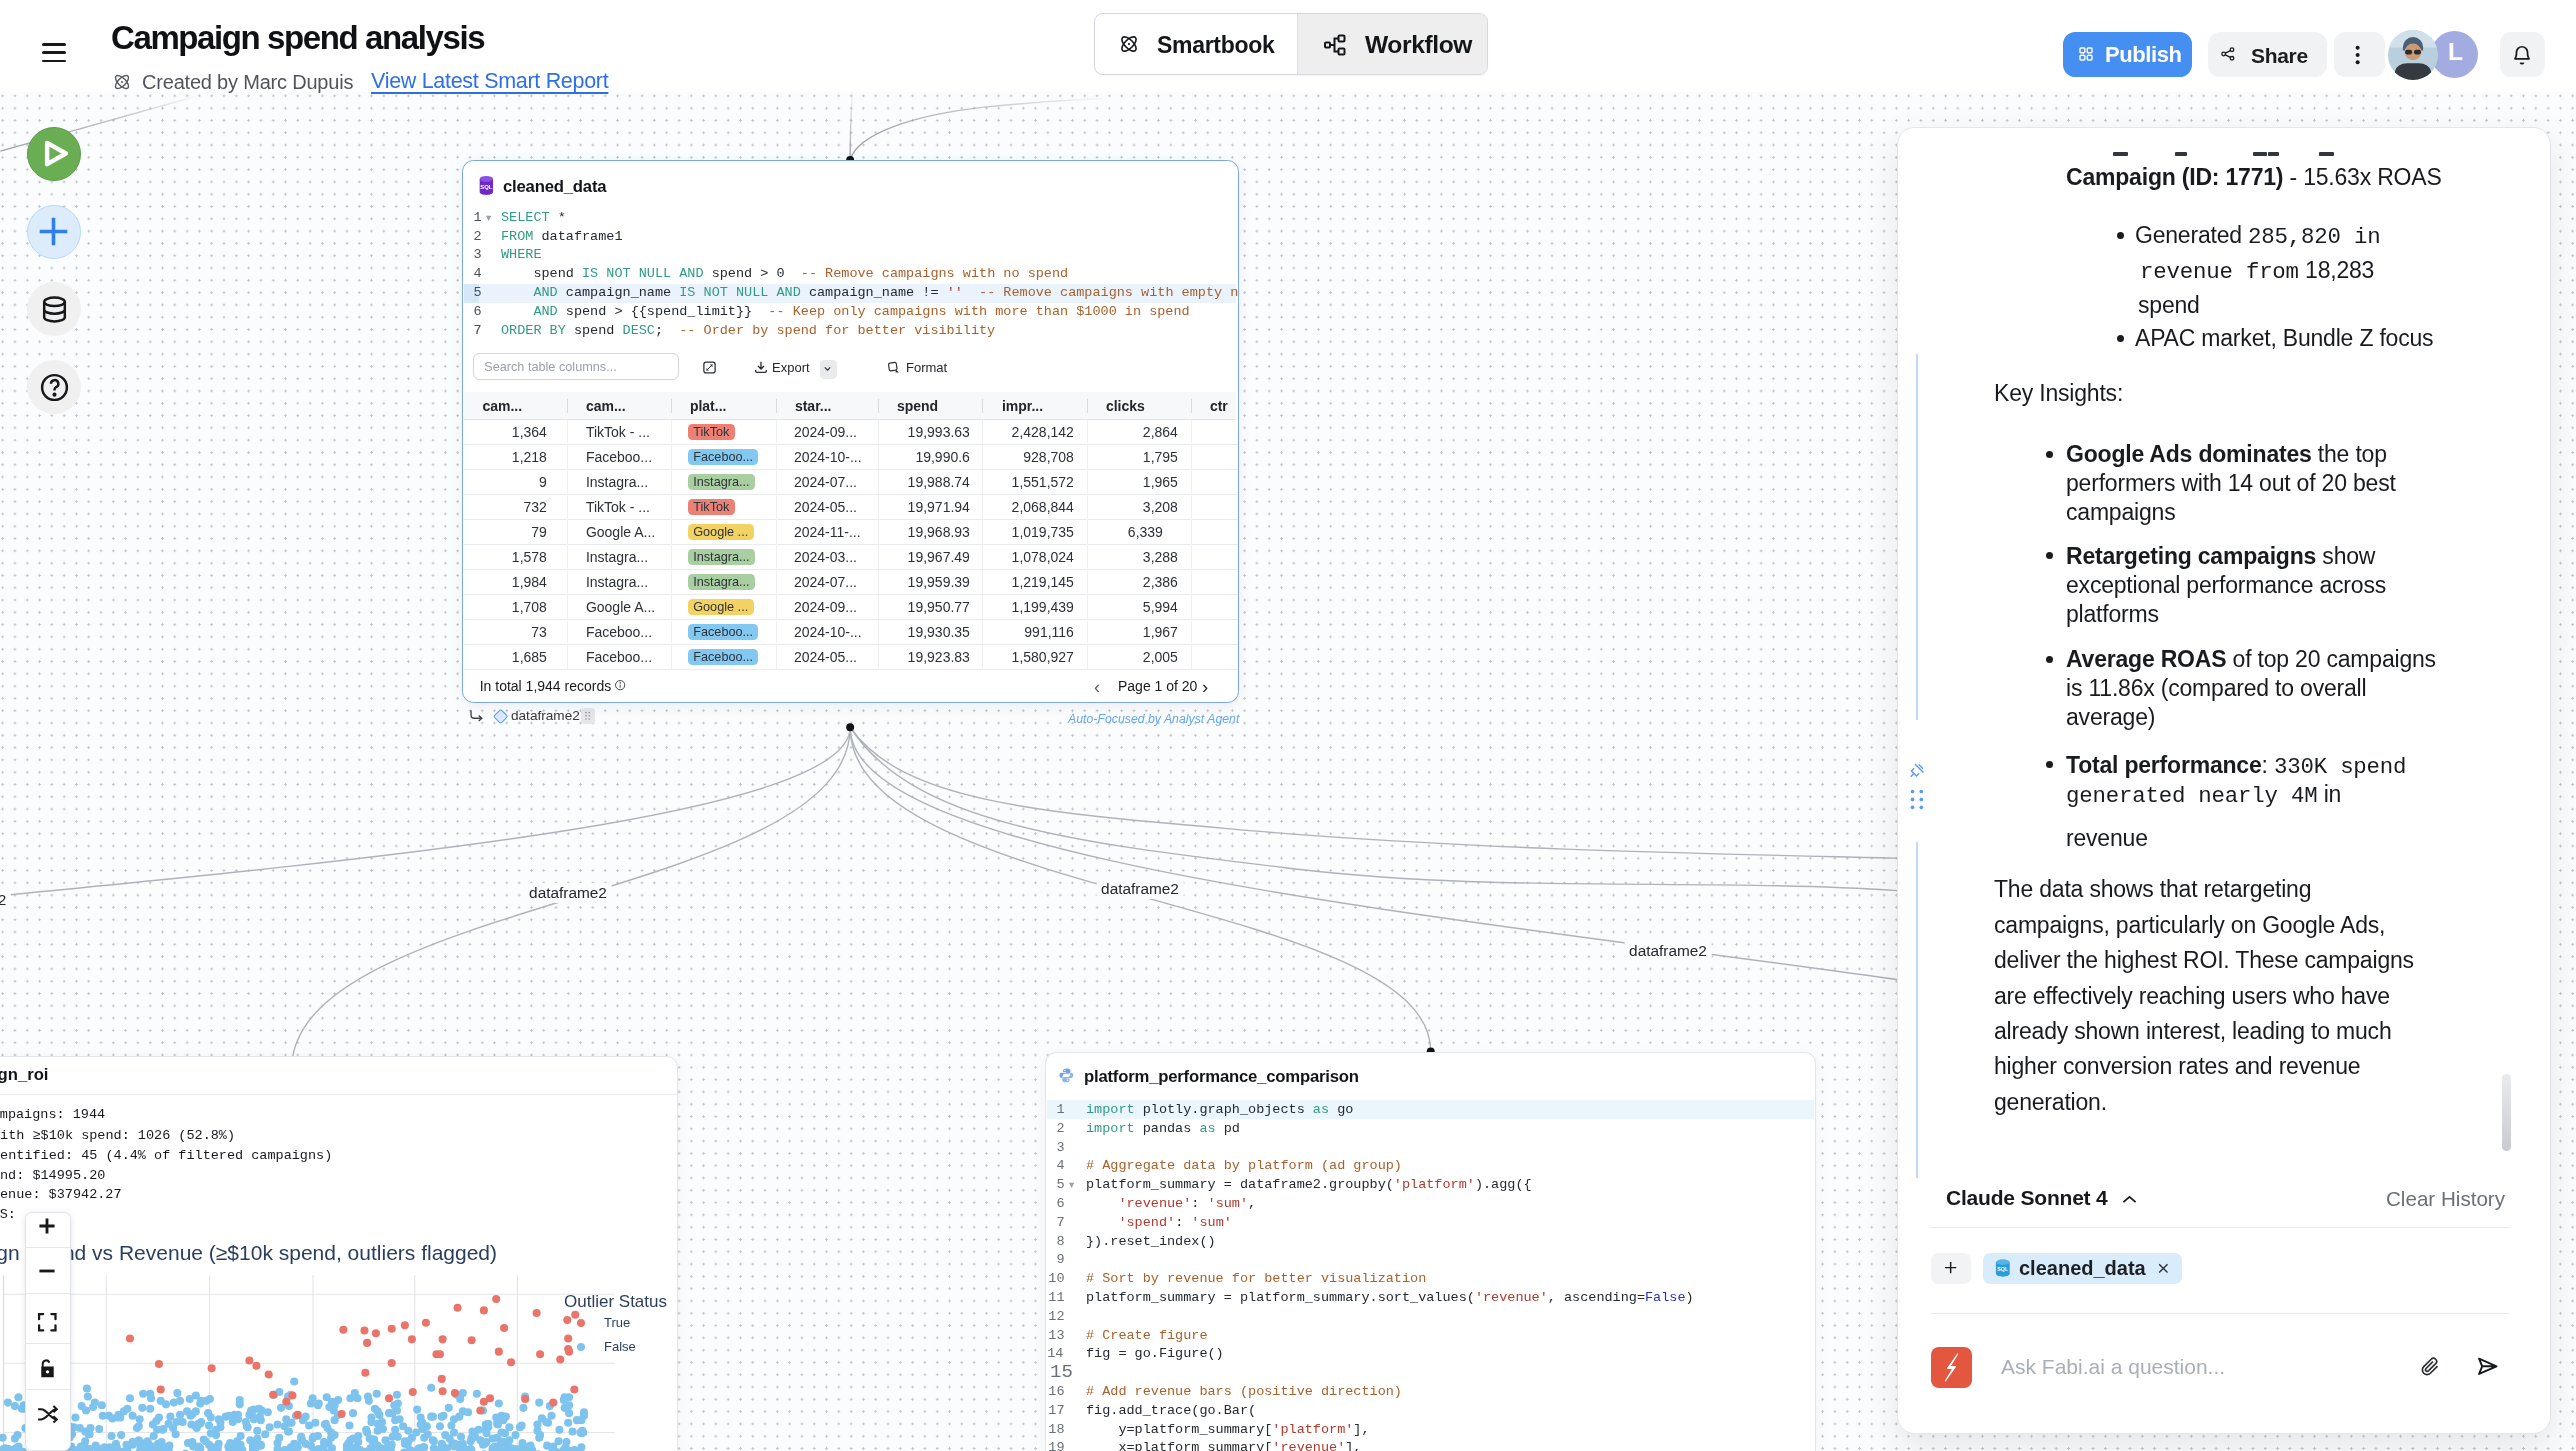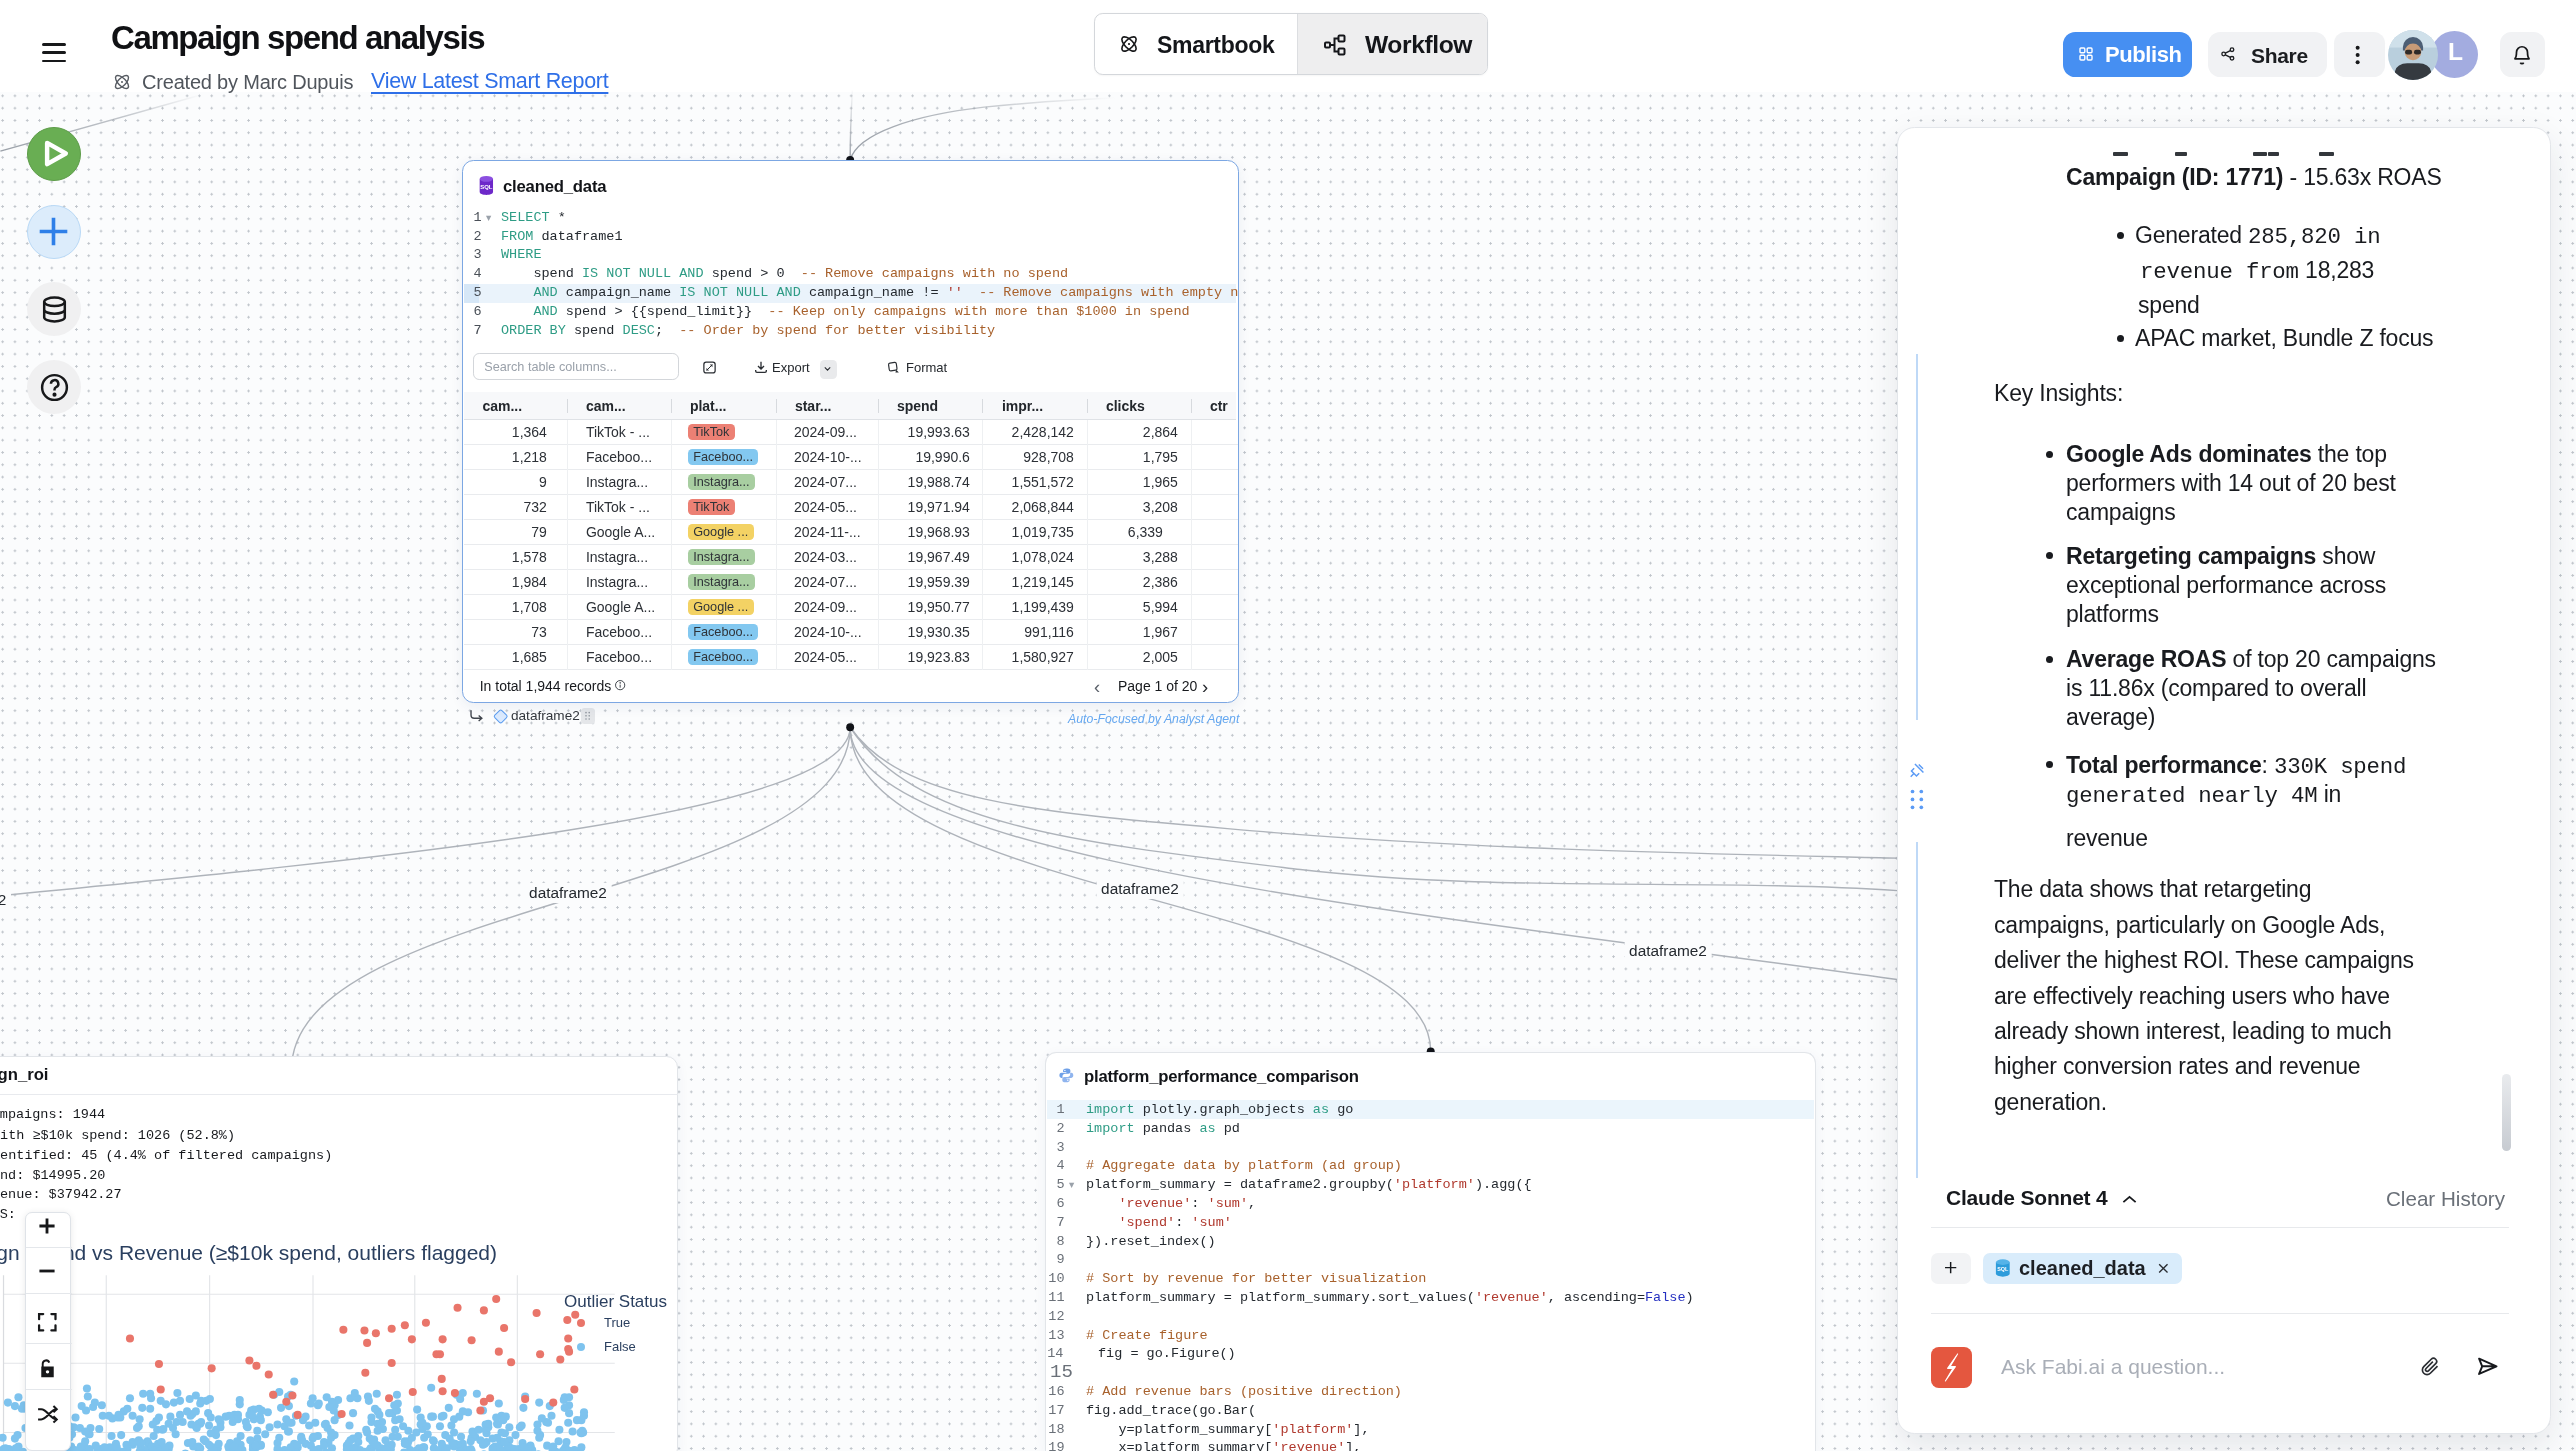--- a/index.html
+++ b/index.html
@@ -771,21 +771,21 @@
     <div style="position:absolute;left:40px;top:198px;font-size:13.5px;line-height:17.6px;font-family:Liberation Mono,monospace;white-space:pre;"></div>
     <div style="position:absolute;left:0;top:217px;width:18.5px;text-align:right;color:#6a7078;font-size:13.5px;line-height:17.6px;font-family:Liberation Mono,monospace;">10</div>
     <div style="position:absolute;left:40px;top:217px;font-size:13.5px;line-height:17.6px;font-family:Liberation Mono,monospace;white-space:pre;"><span style="color:#A8612C;"># Sort by revenue for better visualization</span></div>
     <div style="position:absolute;left:0;top:236px;width:18.5px;text-align:right;color:#6a7078;font-size:13.5px;line-height:17.6px;font-family:Liberation Mono,monospace;">11</div>
     <div style="position:absolute;left:40px;top:236px;font-size:13.5px;line-height:17.6px;font-family:Liberation Mono,monospace;white-space:pre;"><span style="color:#24292F;">platform_summary = platform_summary.sort_values(</span><span style="color:#B0392E;">'revenue'</span><span style="color:#24292F;">, ascending=</span><span style="color:#2530C0;">False</span><span style="color:#24292F;">)</span></div>
     <div style="position:absolute;left:0;top:255px;width:18.5px;text-align:right;color:#6a7078;font-size:13.5px;line-height:17.6px;font-family:Liberation Mono,monospace;">12</div>
     <div style="position:absolute;left:40px;top:255px;font-size:13.5px;line-height:17.6px;font-family:Liberation Mono,monospace;white-space:pre;"></div>
     <div style="position:absolute;left:0;top:274px;width:18.5px;text-align:right;color:#6a7078;font-size:13.5px;line-height:17.6px;font-family:Liberation Mono,monospace;">13</div>
     <div style="position:absolute;left:40px;top:274px;font-size:13.5px;line-height:17.6px;font-family:Liberation Mono,monospace;white-space:pre;"><span style="color:#A8612C;"># Create figure</span></div>
     <div style="position:absolute;left:0;top:292px;width:18.5px;text-align:center;color:#6a7078;font-size:13.5px;line-height:17.6px;font-family:Liberation Mono,monospace;">14</div>
-    <div style="position:absolute;left:40px;top:292px;font-size:13.5px;line-height:17.6px;font-family:Liberation Mono,monospace;white-space:pre;margin-left:12px;"><span style="color:#24292F;">fig = go.Figure()</span></div>
+    <div style="position:absolute;left:40px;top:292px;font-size:13.5px;line-height:17.6px;font-family:Liberation Mono,monospace;white-space:pre;"><span style="color:#24292F;">fig = go.Figure()</span></div>
     <div style="position:absolute;left:4px;top:311px;width:18.5px;text-align:right;color:#6a7078;font-size:19px;line-height:17.6px;font-family:Liberation Mono,monospace;">15</div>
     <div style="position:absolute;left:40px;top:311px;font-size:13.5px;line-height:17.6px;font-family:Liberation Mono,monospace;white-space:pre;"></div>
     <div style="position:absolute;left:0;top:330px;width:18.5px;text-align:right;color:#6a7078;font-size:13.5px;line-height:17.6px;font-family:Liberation Mono,monospace;">16</div>
     <div style="position:absolute;left:40px;top:330px;font-size:13.5px;line-height:17.6px;font-family:Liberation Mono,monospace;white-space:pre;"><span style="color:#A8612C;"># Add revenue bars (positive direction)</span></div>
     <div style="position:absolute;left:0;top:349px;width:18.5px;text-align:right;color:#6a7078;font-size:13.5px;line-height:17.6px;font-family:Liberation Mono,monospace;">17</div>
     <div style="position:absolute;left:40px;top:349px;font-size:13.5px;line-height:17.6px;font-family:Liberation Mono,monospace;white-space:pre;"><span style="color:#24292F;">fig.add_trace(go.Bar(</span></div>
     <div style="position:absolute;left:0;top:368px;width:18.5px;text-align:right;color:#6a7078;font-size:13.5px;line-height:17.6px;font-family:Liberation Mono,monospace;">18</div>
     <div style="position:absolute;left:40px;top:368px;font-size:13.5px;line-height:17.6px;font-family:Liberation Mono,monospace;white-space:pre;"><span style="color:#24292F;">    y=platform_summary[</span><span style="color:#B0392E;">'platform'</span><span style="color:#24292F;">],</span></div>
     <div style="position:absolute;left:0;top:386px;width:18.5px;text-align:right;color:#6a7078;font-size:13.5px;line-height:17.6px;font-family:Liberation Mono,monospace;">19</div>
     <div style="position:absolute;left:40px;top:386px;font-size:13.5px;line-height:17.6px;font-family:Liberation Mono,monospace;white-space:pre;"><span style="color:#24292F;">    x=platform_summary[</span><span style="color:#B0392E;">'revenue'</span><span style="color:#24292F;">],</span></div>

